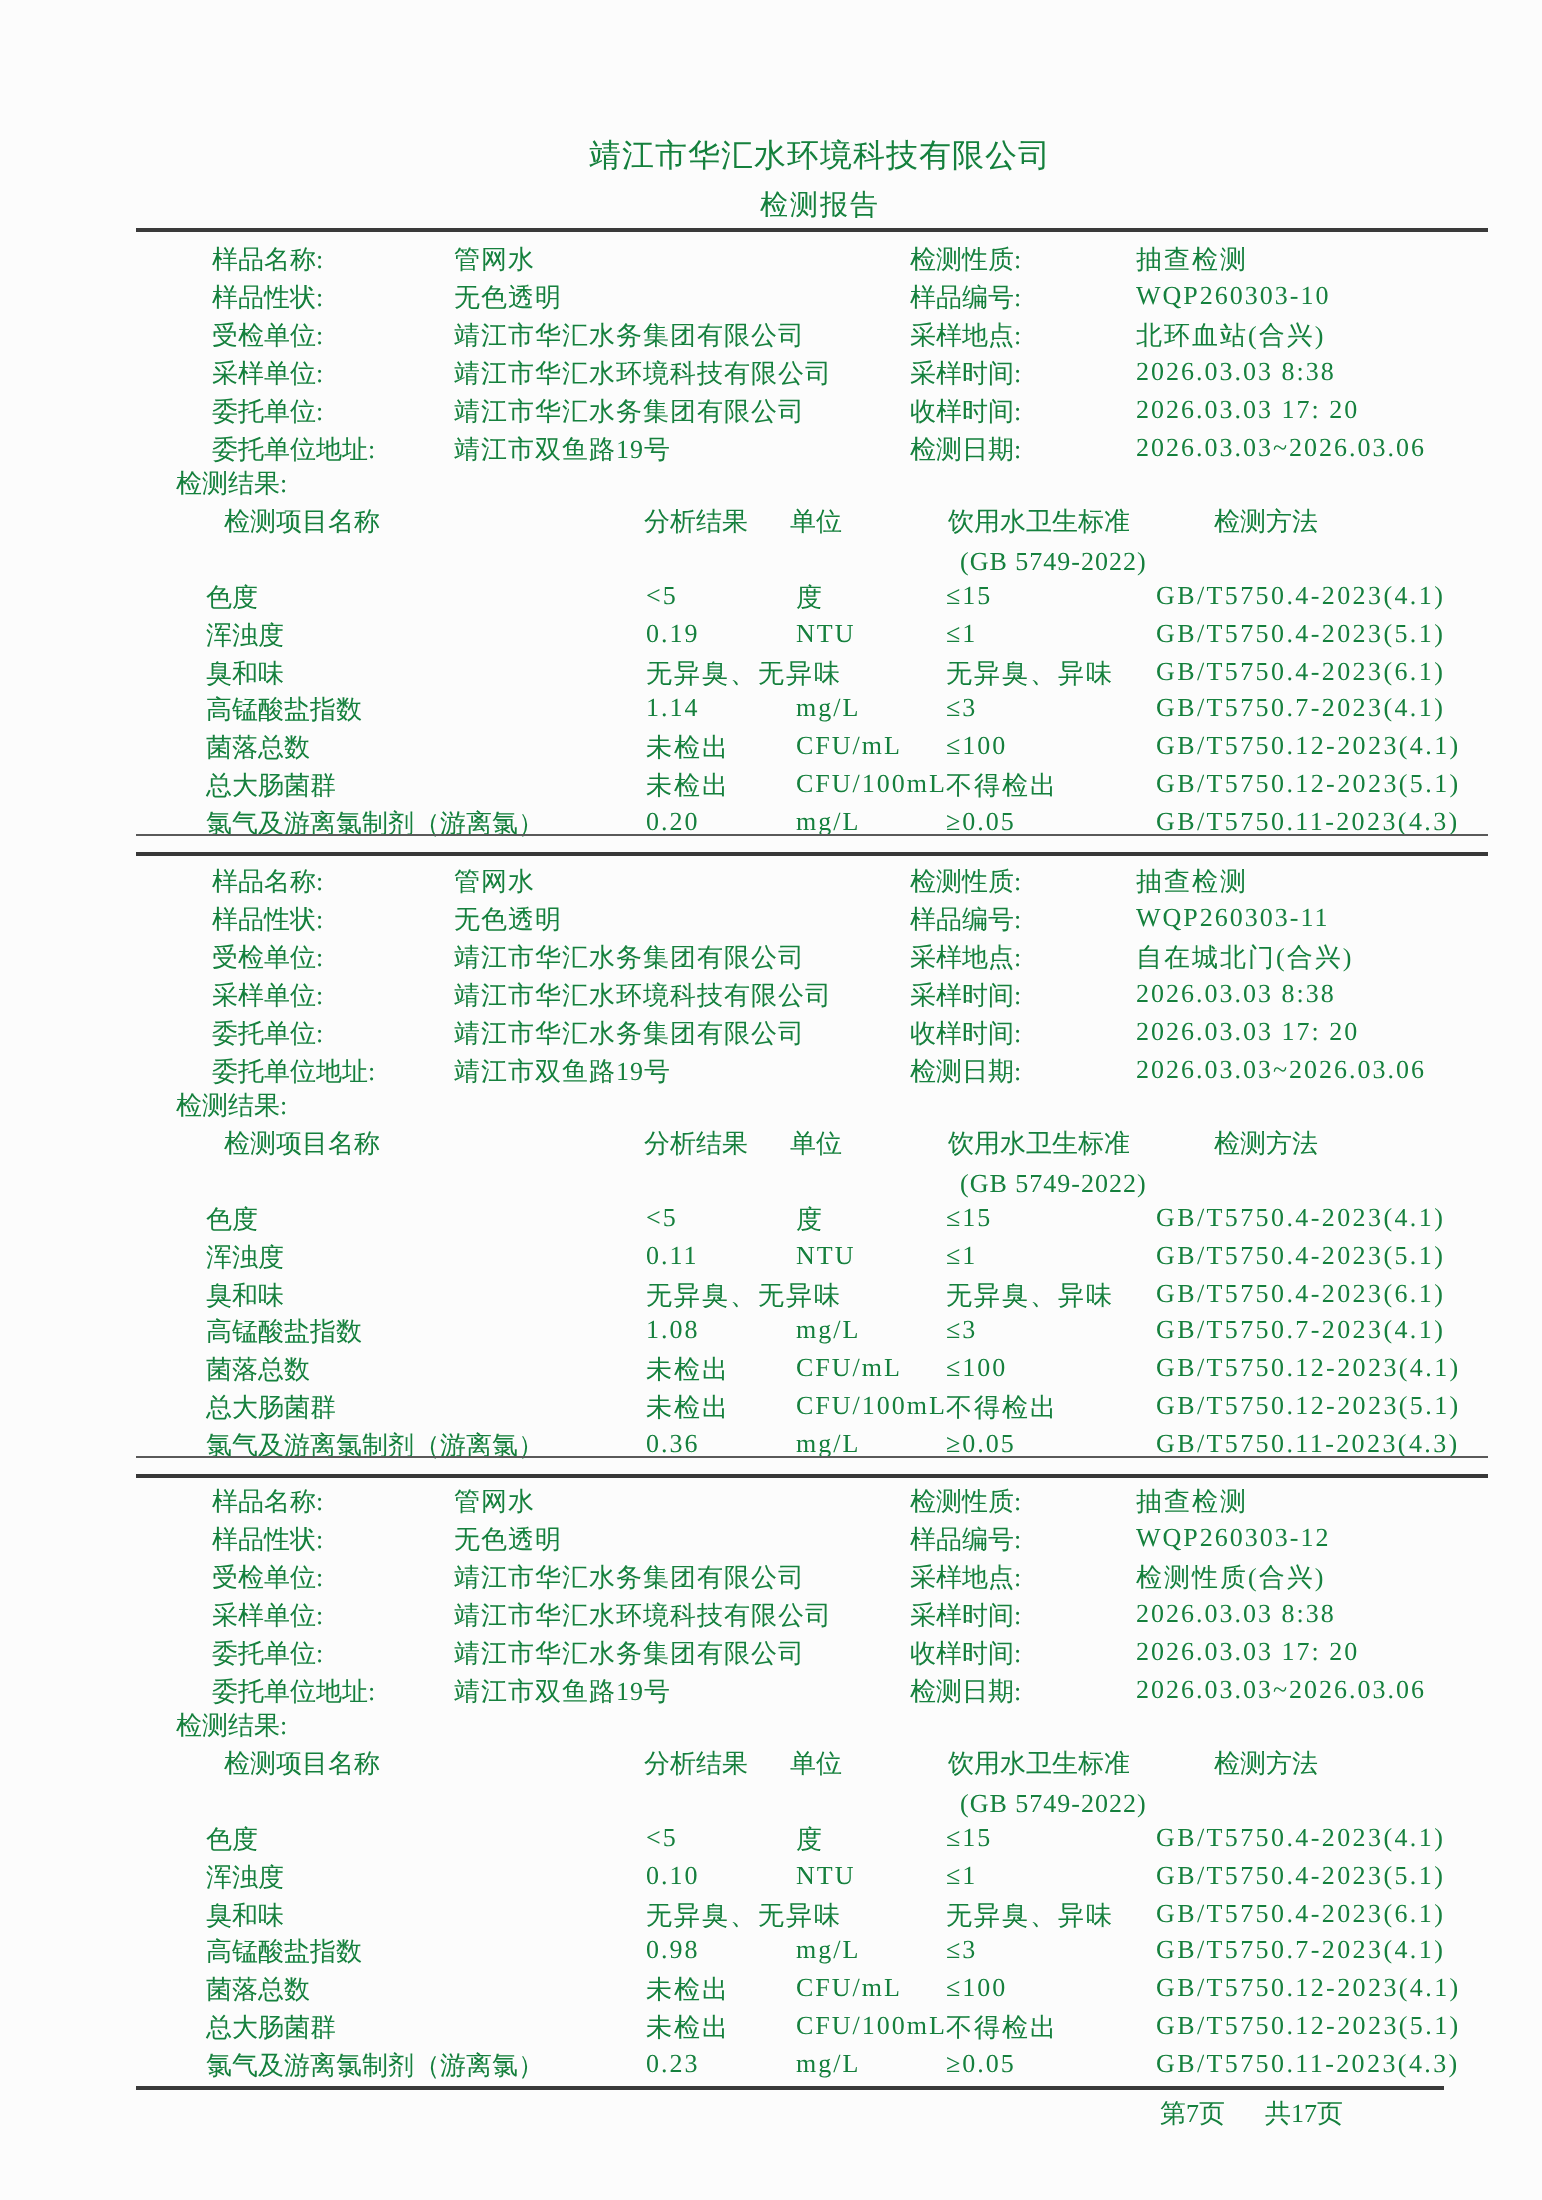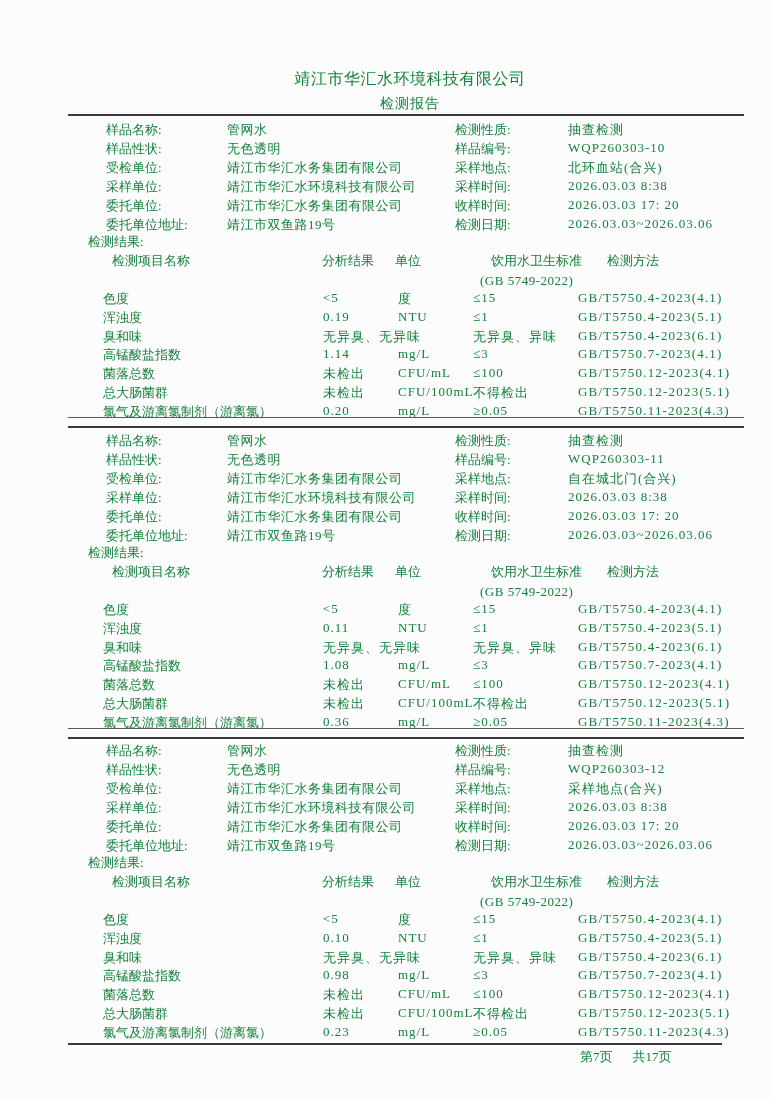--- a/index.html
+++ b/index.html
@@ -23,21 +23,21 @@
   .irow{position:absolute;left:0;width:688px;height:15px;}
   .irow .lbl{position:absolute;left:106px;}
   .irow .val{position:absolute;left:227px;letter-spacing:.5px;}
   .irow .rlbl{position:absolute;left:455px;}
   .irow .rval{position:absolute;left:568px;letter-spacing:1px;}
   
   .results-label{top:113px;left:88px;}
   .h-item{top:132px;left:112px;}
   .h-result{top:132px;left:322px;}
   .h-unit{top:132px;left:395px;}
-  .h-std1{top:132px;left:491px;}
+  .h-std1{top:132px;left:474px;}
   .h-std2{top:152px;left:480px;letter-spacing:.5px;}
   .h-method{top:132px;left:607px;}
   .trow{position:absolute;left:0;width:771px;height:16px;}
   .trow .c-item{position:absolute;left:103px;}
   .trow .c-result{position:absolute;left:323px;letter-spacing:1px;}
   .trow .c-unit{position:absolute;left:398px;letter-spacing:1px;}
   .trow .c-std{position:absolute;left:473px;letter-spacing:1px;}
   .trow .c-method{position:absolute;left:578px;letter-spacing:1.2px;}
   .sep{position:absolute;left:68px;width:676px;}
   .sep.thin{top:296px;height:1px;background:#5a5a5a;}
@@ -267,21 +267,21 @@
     <div class="irow" style="top:19px">
       <span class="lbl">样品性状:</span>
       <span class="val">无色透明</span>
       <span class="rlbl">样品编号:</span>
       <span class="rval">WQP260303-12</span>
     </div>
     <div class="irow" style="top:38px">
       <span class="lbl">受检单位:</span>
       <span class="val">靖江市华汇水务集团有限公司</span>
       <span class="rlbl">采样地点:</span>
-      <span class="rval">采样地点(合兴)</span>
+      <span class="rval">检测性质(合兴)</span>
     </div>
     <div class="irow" style="top:57px">
       <span class="lbl">采样单位:</span>
       <span class="val">靖江市华汇水环境科技有限公司</span>
       <span class="rlbl">采样时间:</span>
       <span class="rval">2026.03.03 8:38</span>
     </div>
     <div class="irow" style="top:76px">
       <span class="lbl">委托单位:</span>
       <span class="val">靖江市华汇水务集团有限公司</span>

